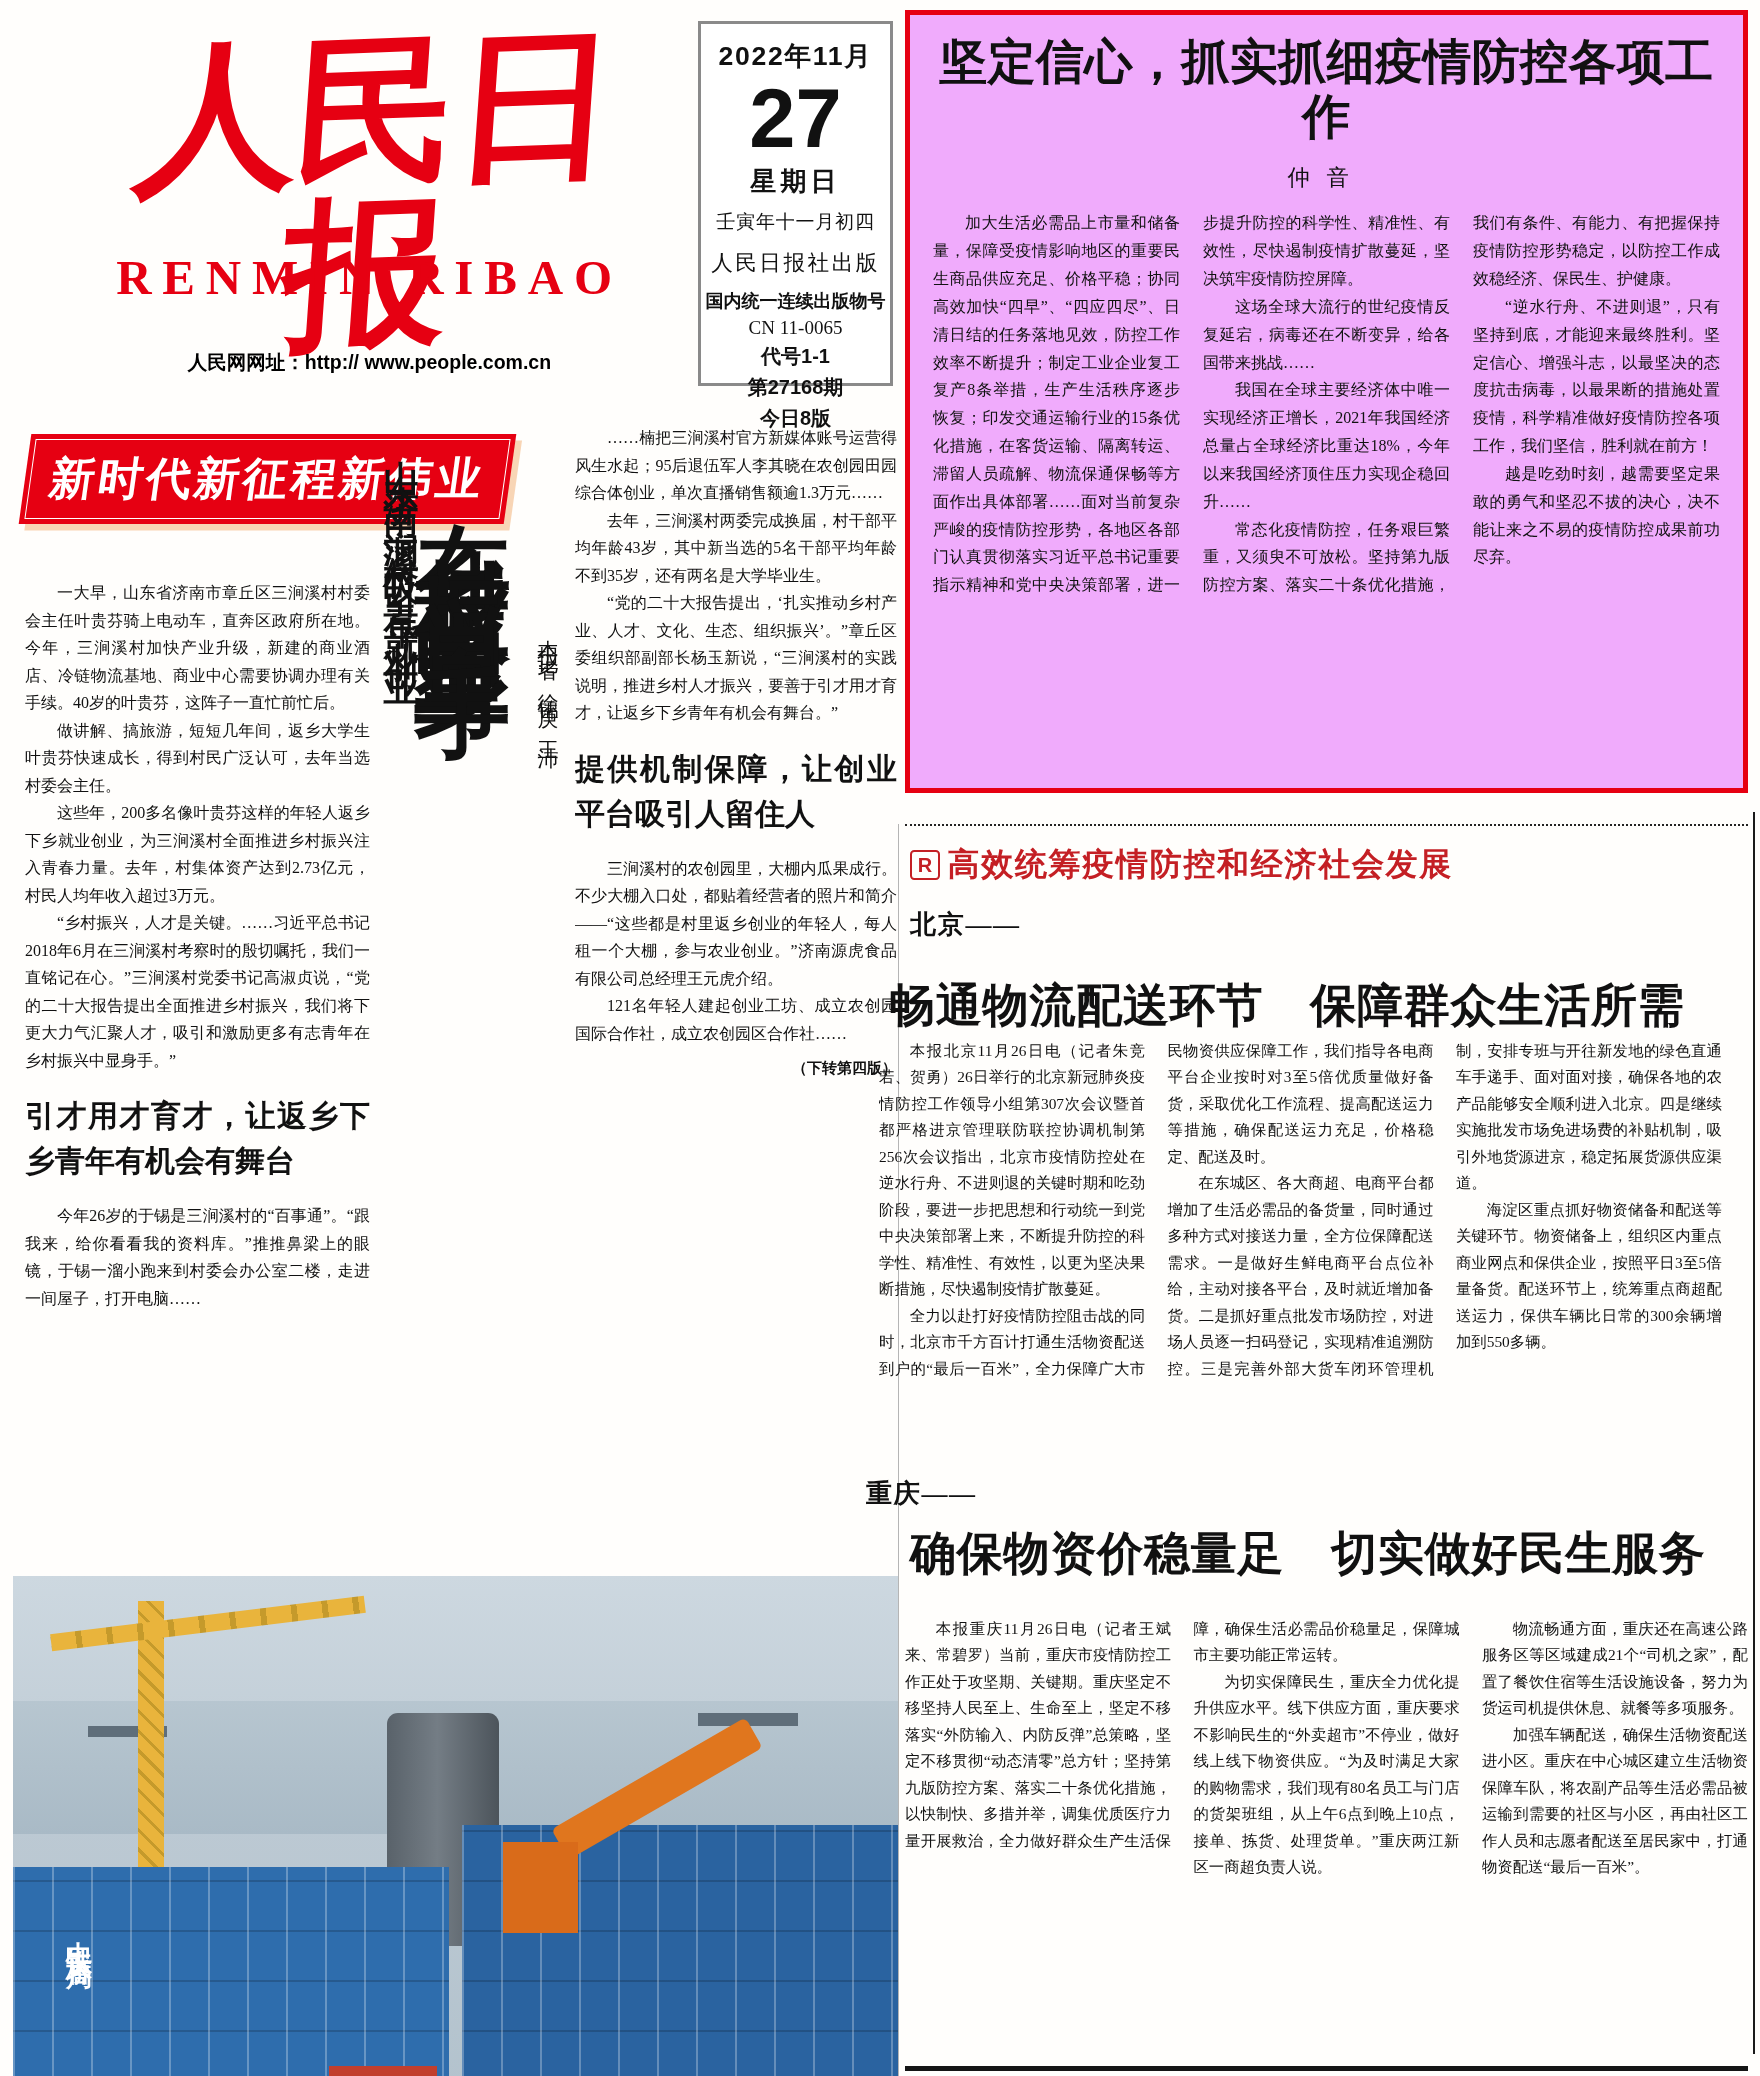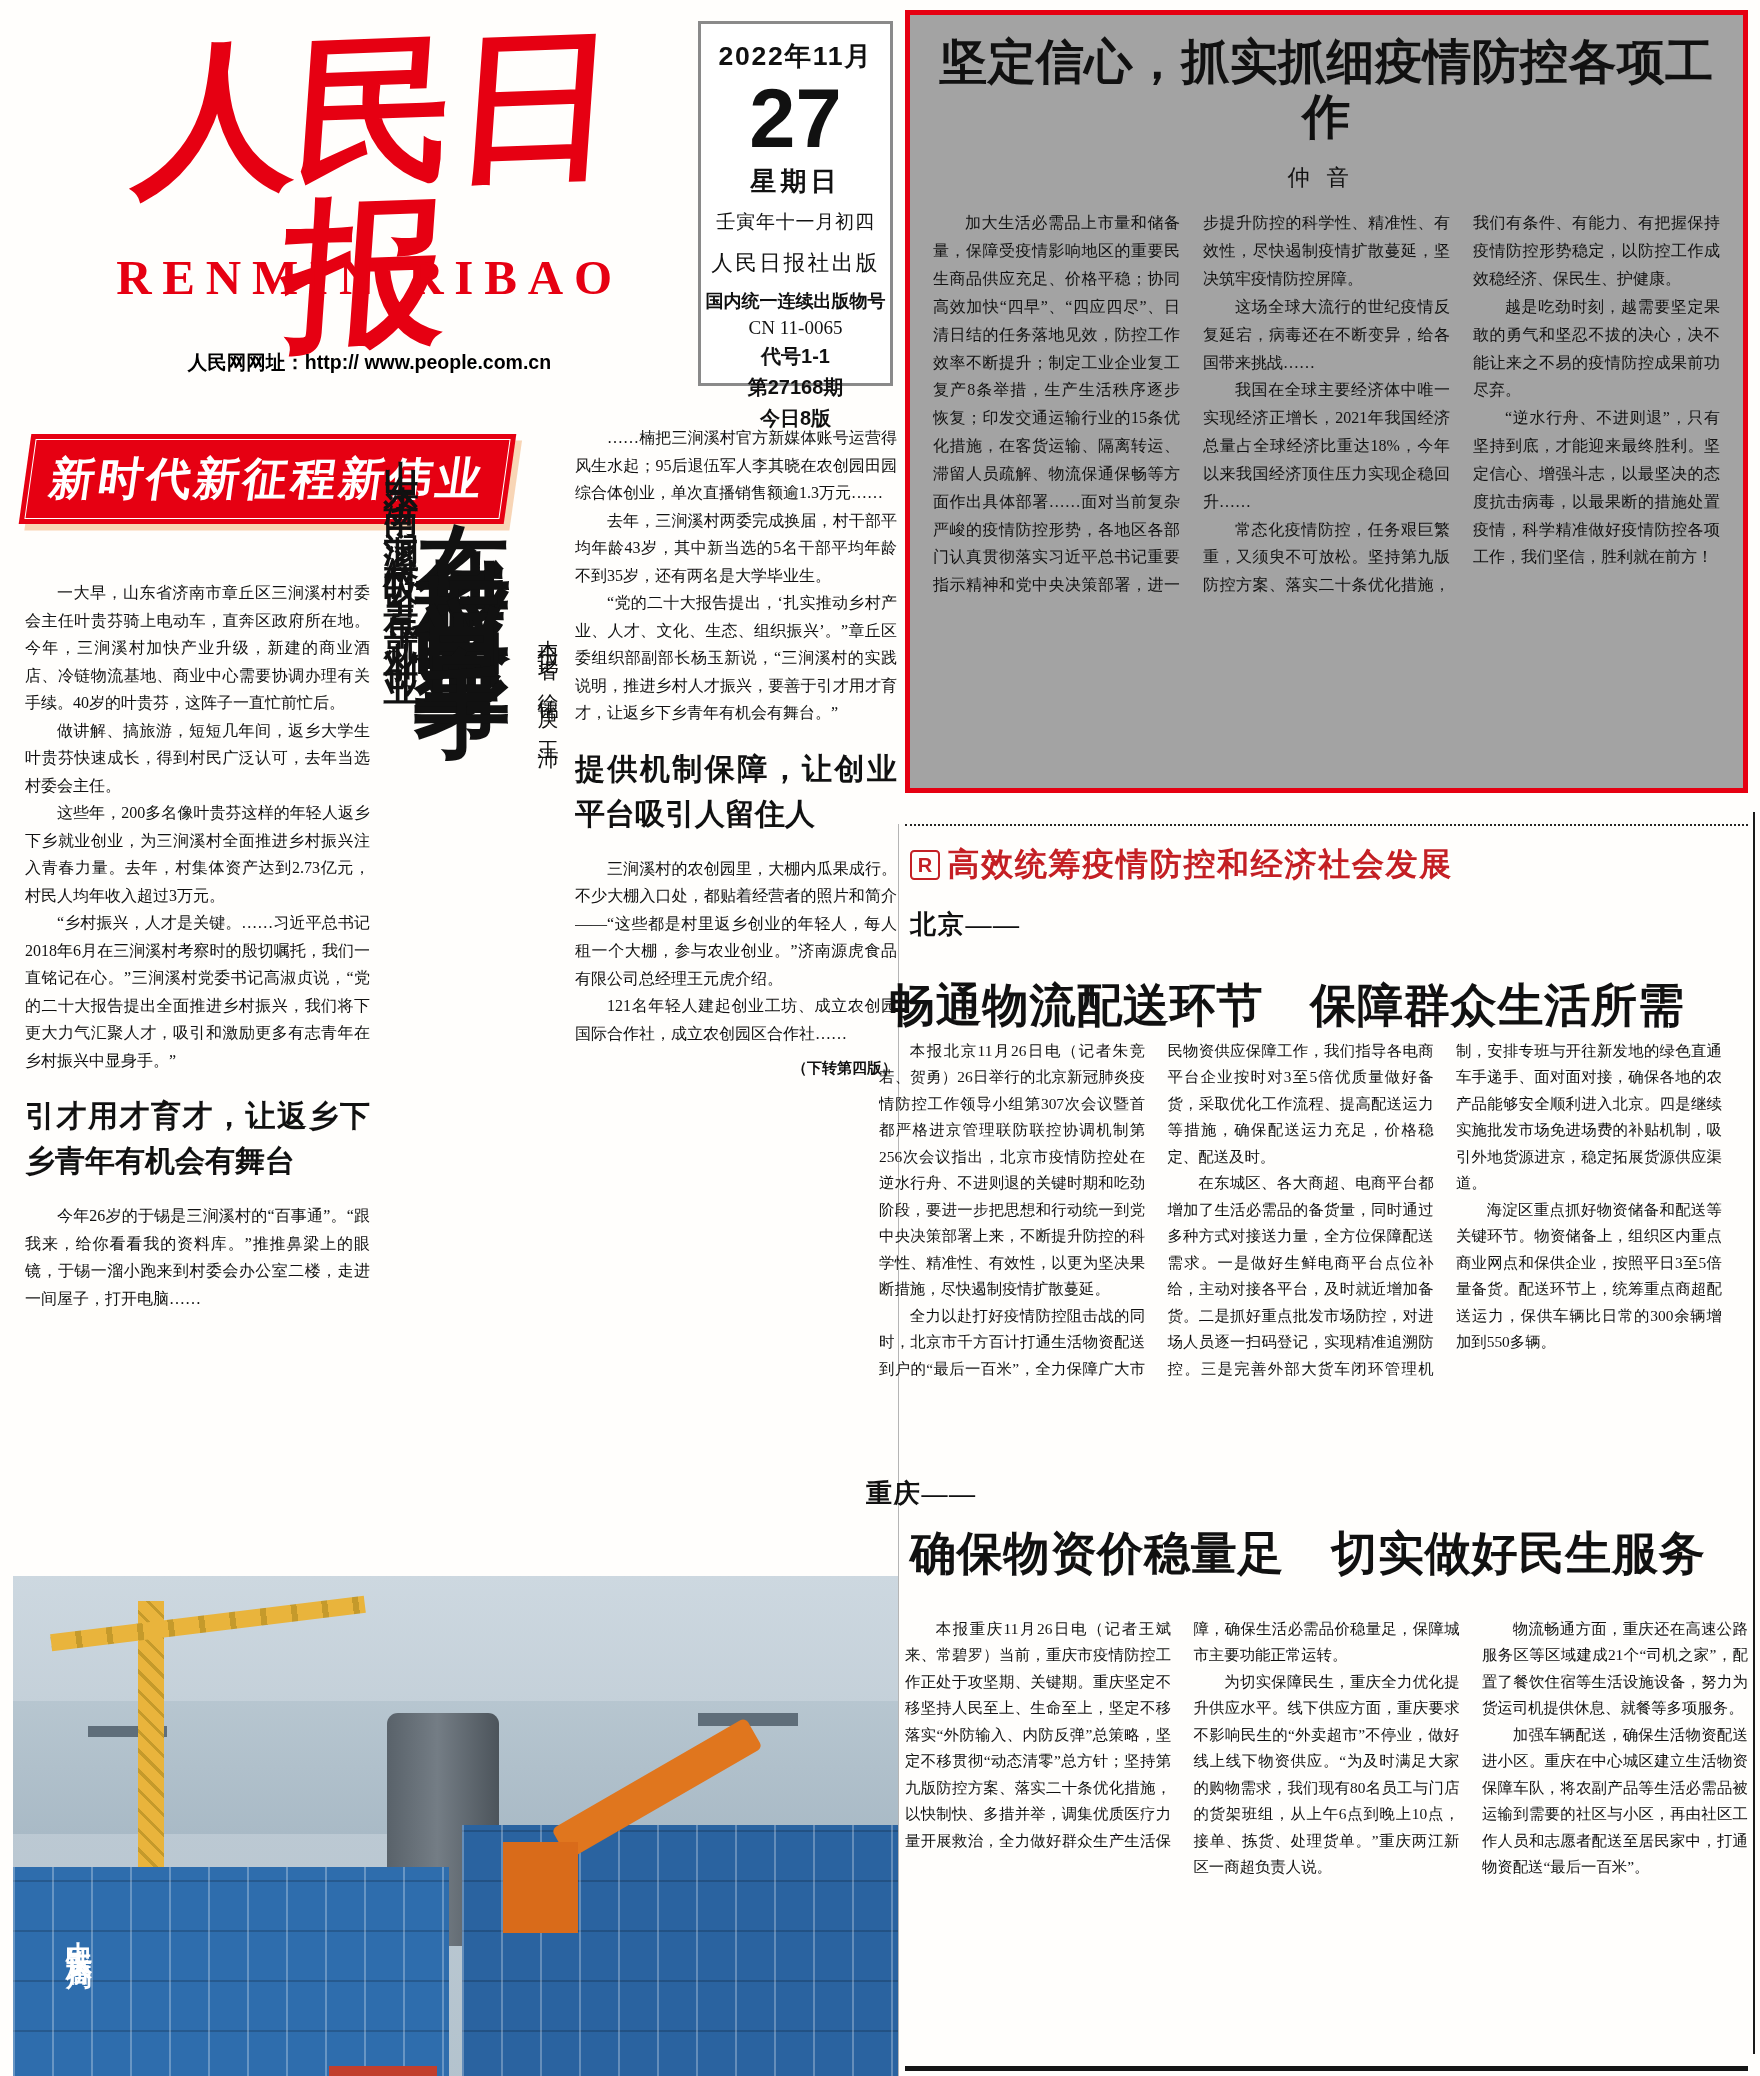--- a/index.html
+++ b/index.html
@@ -20,21 +20,21 @@
   .dp-day { font-size:83px; font-weight:bold; font-family:"Liberation Sans", sans-serif; line-height:1.08; }
   .dp-week { font-size:26px; font-weight:bold; font-family:"Liberation Sans", sans-serif; letter-spacing:4.2px; }
   .dp-lunar { font-size:19px; margin-top:10.8px; letter-spacing:0.8px; }
   .dp-pub { font-size:21.6px; margin-top:12.5px; letter-spacing:2.5px; }
   .dp-issn-label { font-size:18px; font-weight:bold; font-family:"Liberation Sans", sans-serif; margin-top:11.6px; }
   .dp-line { font-size:19px; margin-top:4.2px; }
   .dp-line-b { font-size:20px; font-weight:bold; font-family:"Liberation Sans", sans-serif; margin-top:4.2px; }
 
   
   .editorial { position:absolute; left:905px; top:10.4px; width:843px; height:783px;
-    border:5px solid #e60012; background:#a3a3a3; padding:18.7px 23px 16.6px; }
+    border:5px solid #e60012; background:#f0abfc; padding:18.7px 23px 16.6px; }
   .ed-headline { font-size:48px; font-weight:900; font-family:"Liberation Sans", sans-serif;
     text-align:center; letter-spacing:0.4px; line-height:1.15; }
   .ed-byline { text-align:center; font-size:22.4px; letter-spacing:16.6px; margin:17.4px 0 16.6px; }
   .ed-body { column-count:3; column-gap:23px; font-size:16px; line-height:1.74; text-align:justify; height:615px; overflow:hidden; }
   .para { text-indent:2em; }
 
   
   .dotted-rule { position:absolute; left:905px; top:824px; width:843px; border-top:2.9px dotted #222; }
   .section-tag { position:absolute; left:910px; top:843px; display:flex; align-items:center; gap:7.5px; }
   .tag-icon { width:30px; height:30px; border:2.9px solid #c41f24; color:#c41f24; font:900 20px "Liberation Sans", sans-serif;
@@ -121,22 +121,22 @@
   </div>
 
   <div class="editorial">
     <div class="ed-headline">坚定信心，抓实抓细疫情防控各项工作</div>
     <div class="ed-byline">仲音</div>
     <div class="ed-body">
         <p class="para">加大生活必需品上市量和储备量，保障受疫情影响地区的重要民生商品供应充足、价格平稳；协同高效加快“四早”、“四应四尽”、日清日结的任务落地见效，防控工作效率不断提升；制定工业企业复工复产8条举措，生产生活秩序逐步恢复；印发交通运输行业的15条优化措施，在客货运输、隔离转运、滞留人员疏解、物流保通保畅等方面作出具体部署……面对当前复杂严峻的疫情防控形势，各地区各部门认真贯彻落实习近平总书记重要指示精神和党中央决策部署，进一步提升防控的科学性、精准性、有效性，尽快遏制疫情扩散蔓延，坚决筑牢疫情防控屏障。</p>
         <p class="para">这场全球大流行的世纪疫情反复延宕，病毒还在不断变异，给各国带来挑战……</p>
         <p class="para">我国在全球主要经济体中唯一实现经济正增长，2021年我国经济总量占全球经济比重达18%，今年以来我国经济顶住压力实现企稳回升……</p>
         <p class="para">常态化疫情防控，任务艰巨繁重，又须臾不可放松。坚持第九版防控方案、落实二十条优化措施，我们有条件、有能力、有把握保持疫情防控形势稳定，以防控工作成效稳经济、保民生、护健康。</p>
+        <p class="para">“逆水行舟、不进则退”，只有坚持到底，才能迎来最终胜利。坚定信心、增强斗志，以最坚决的态度抗击病毒，以最果断的措施处置疫情，科学精准做好疫情防控各项工作，我们坚信，胜利就在前方！</p>
         <p class="para">越是吃劲时刻，越需要坚定果敢的勇气和坚忍不拔的决心，决不能让来之不易的疫情防控成果前功尽弃。</p>
-        <p class="para">“逆水行舟、不进则退”，只有坚持到底，才能迎来最终胜利。坚定信心、增强斗志，以最坚决的态度抗击病毒，以最果断的措施处置疫情，科学精准做好疫情防控各项工作，我们坚信，胜利就在前方！</p>
       </div>
   </div>
 
   <div class="dotted-rule"></div>
   <div class="v-rule-center"></div>
   <div class="v-rule-right"></div>
 
   <div class="section-tag">
     <span class="tag-icon">R</span>
     <span class="tag-text">高效统筹疫情防控和经济社会发展</span>

